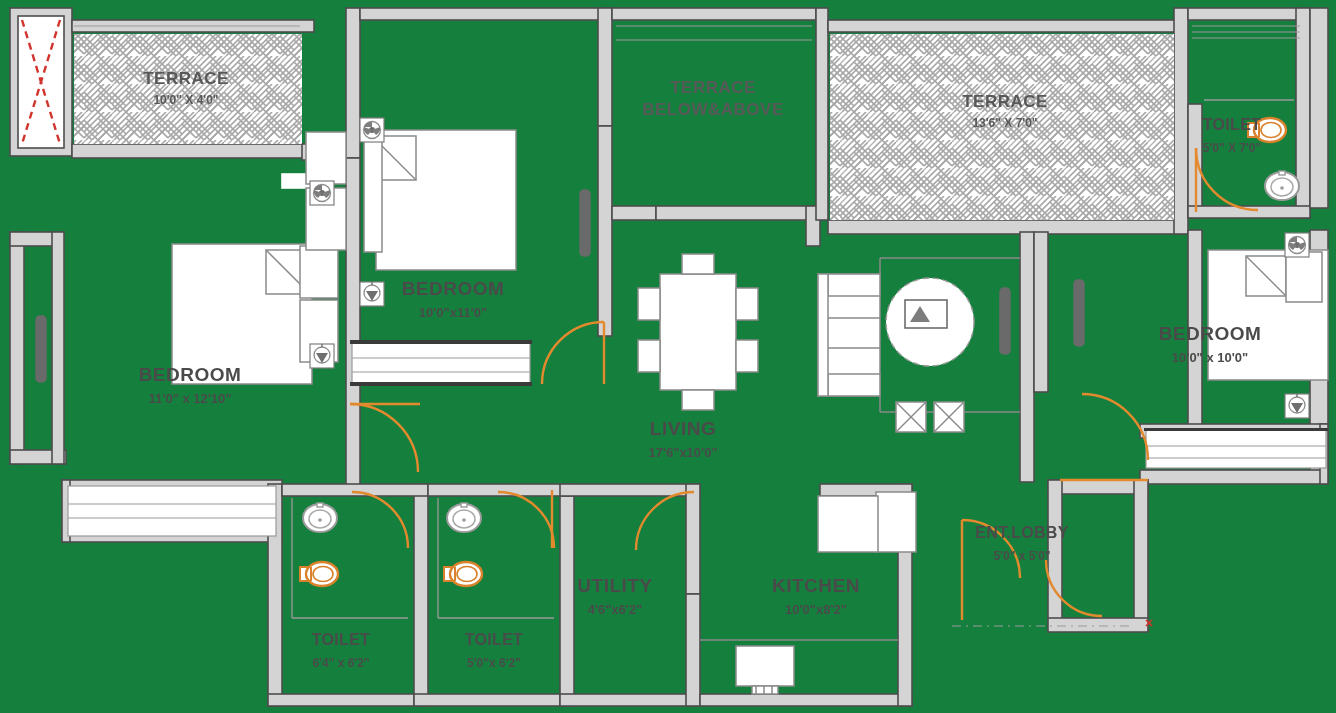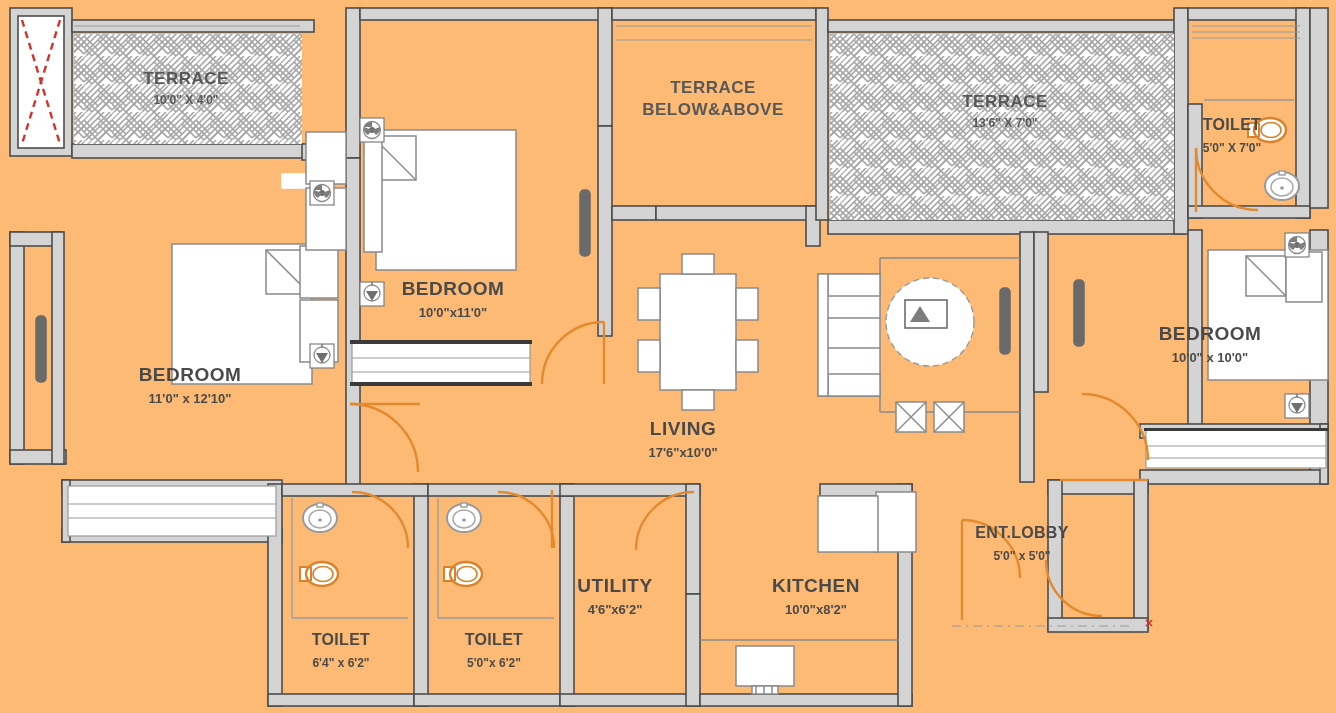--- a/index.html
+++ b/index.html
@@ -1,19 +1,19 @@
 <!DOCTYPE html>
 <html><head>
 <meta charset="utf-8">
 <title>Floor Plan</title>
 <style>
   html,body{margin:0;padding:0;background:#ffffff;}
   body{width:1336px;height:713px;overflow:hidden;
        font-family:"Liberation Sans", sans-serif;}
-  #plan-root{position:relative;width:1336px;height:713px;background:#fdba74;}
+  #plan-root{position:relative;width:1336px;height:713px;background:#15803d;}
   svg{display:block;}
   .roomlabel{ font-family:"Liberation Sans", sans-serif; font-weight:bold;
               fill:#4a4a4a; text-anchor:middle; }
   .rl-name{ font-size:19px; letter-spacing:0.5px;}
   .rl-dim{ font-size:13px; letter-spacing:0px;}
   .rl-name-sm{ font-size:16px; letter-spacing:0.3px;}
   .rl-dim-sm{ font-size:12px;}
   .terr-name{ font-size:17px; letter-spacing:0.5px; fill:#585858;}
   .terr-dim{ font-size:12px; fill:#585858;}
 </style>

